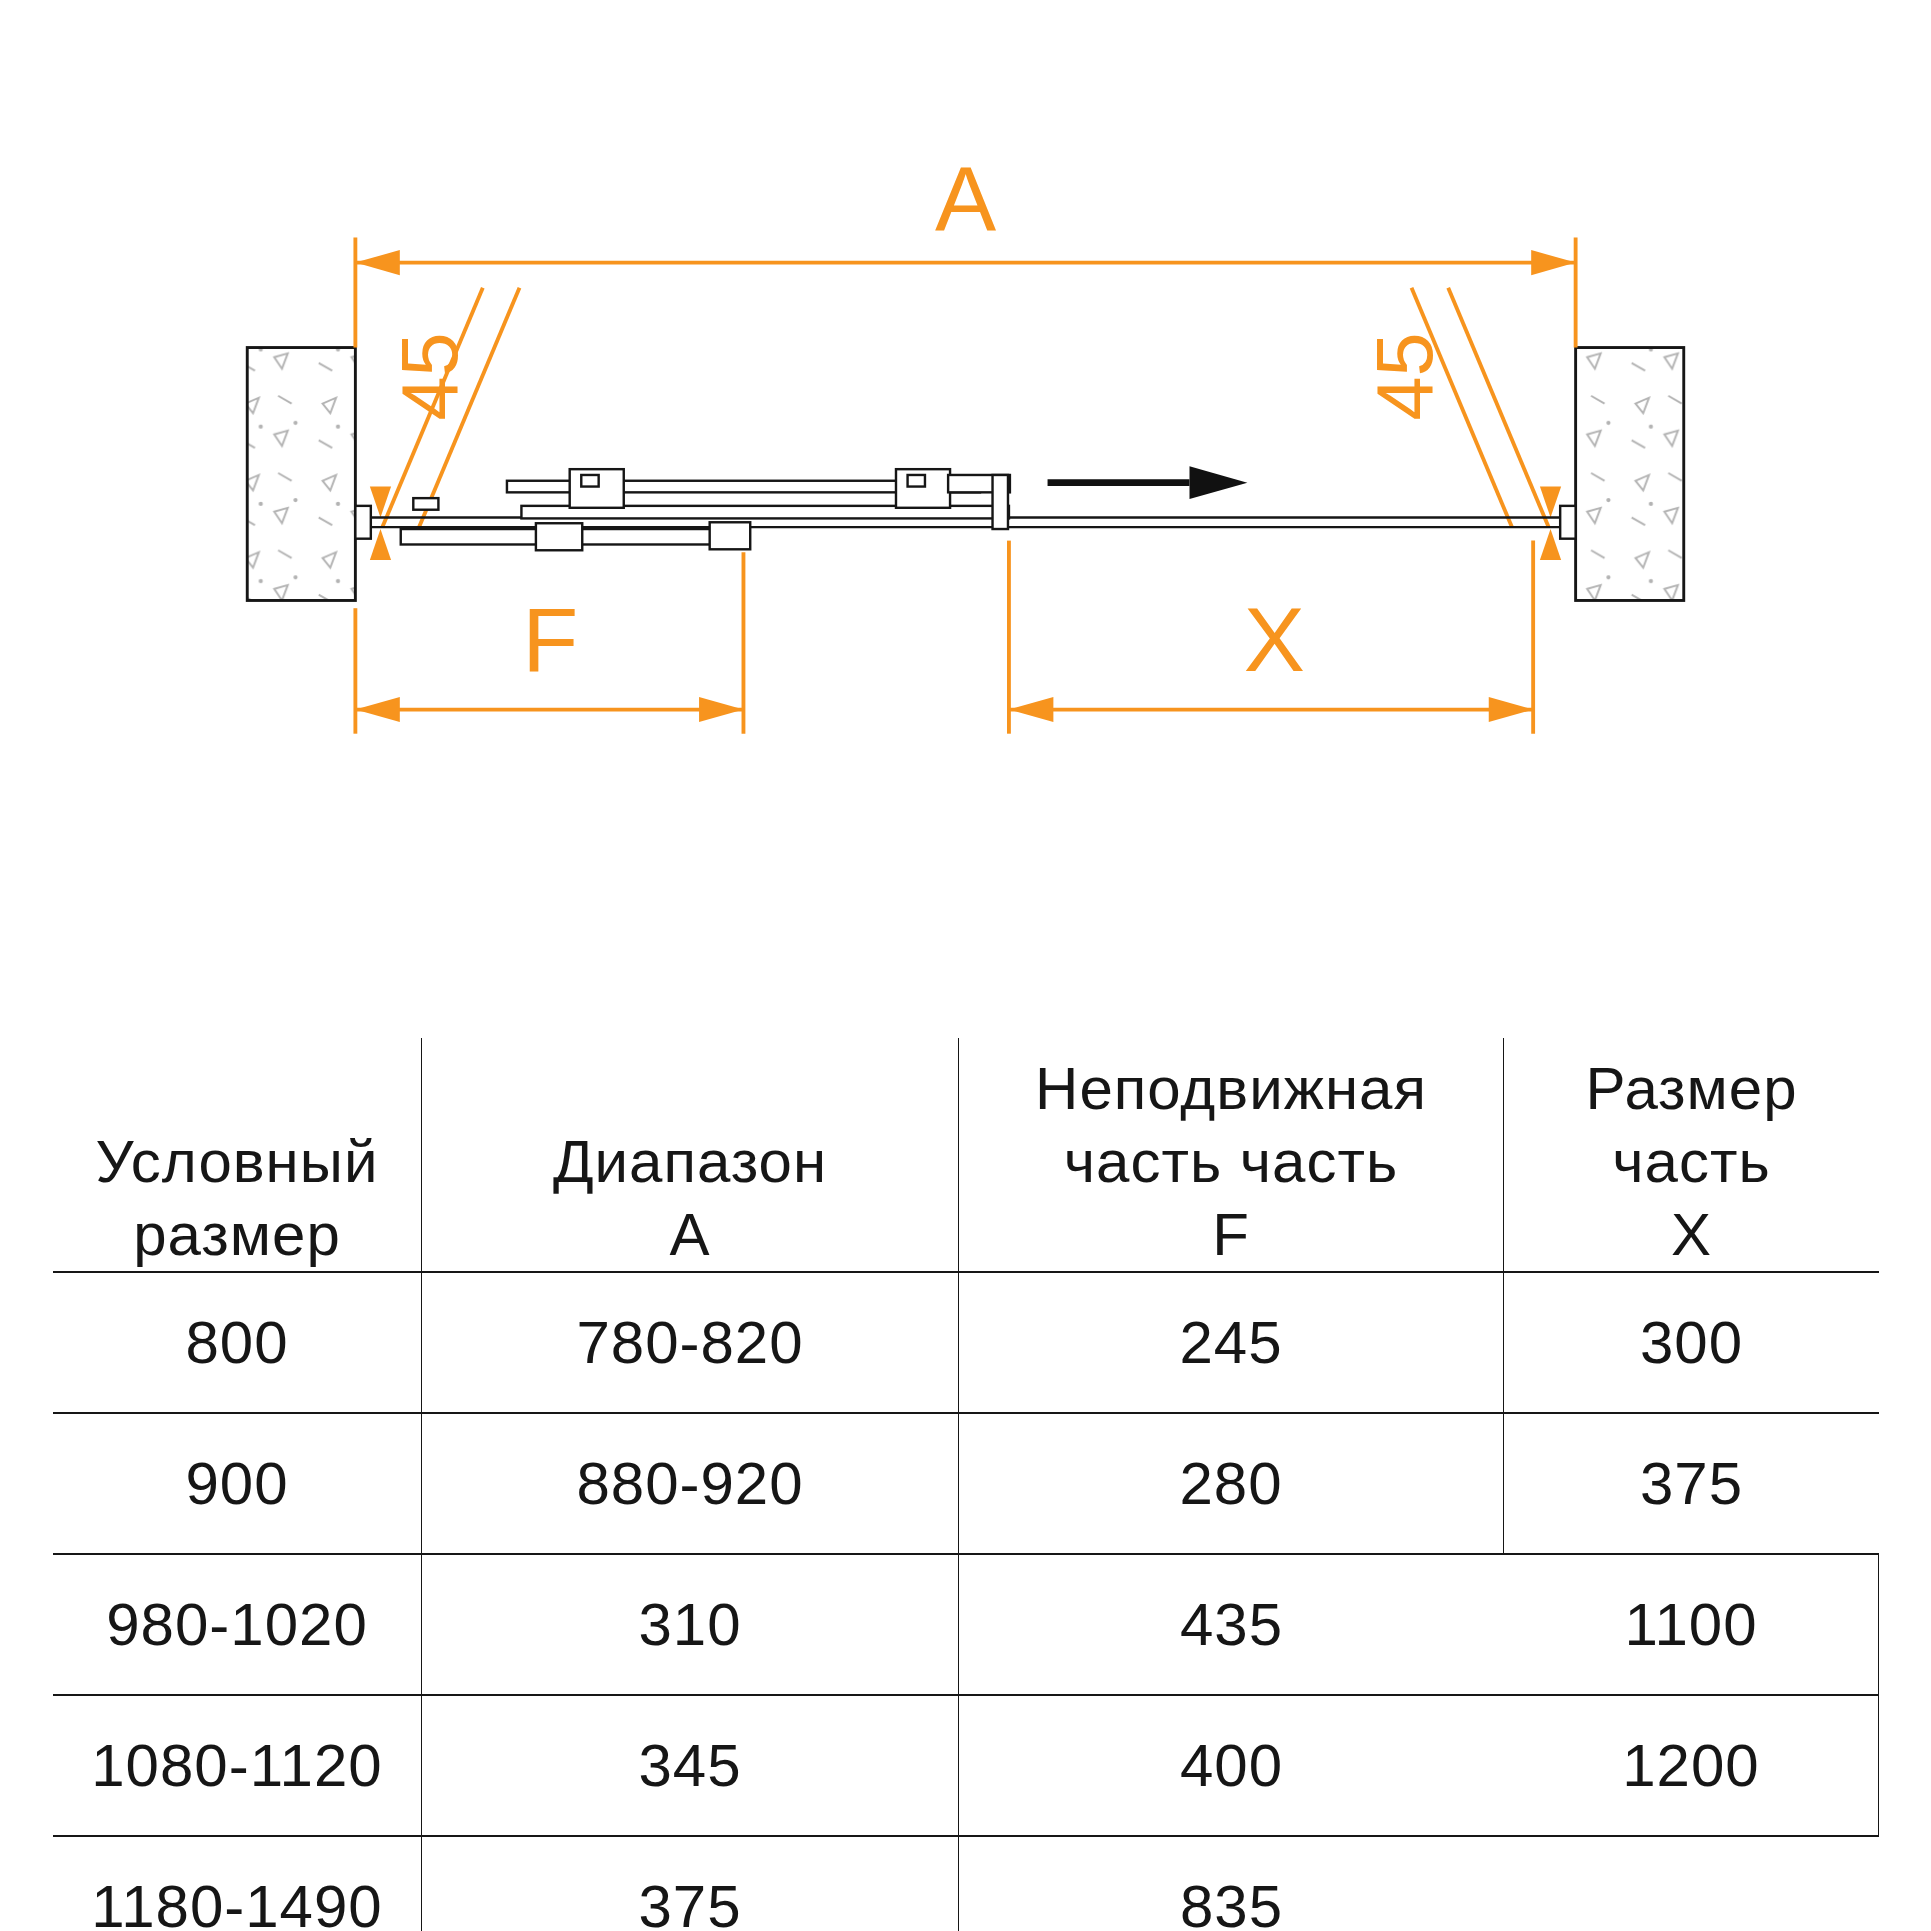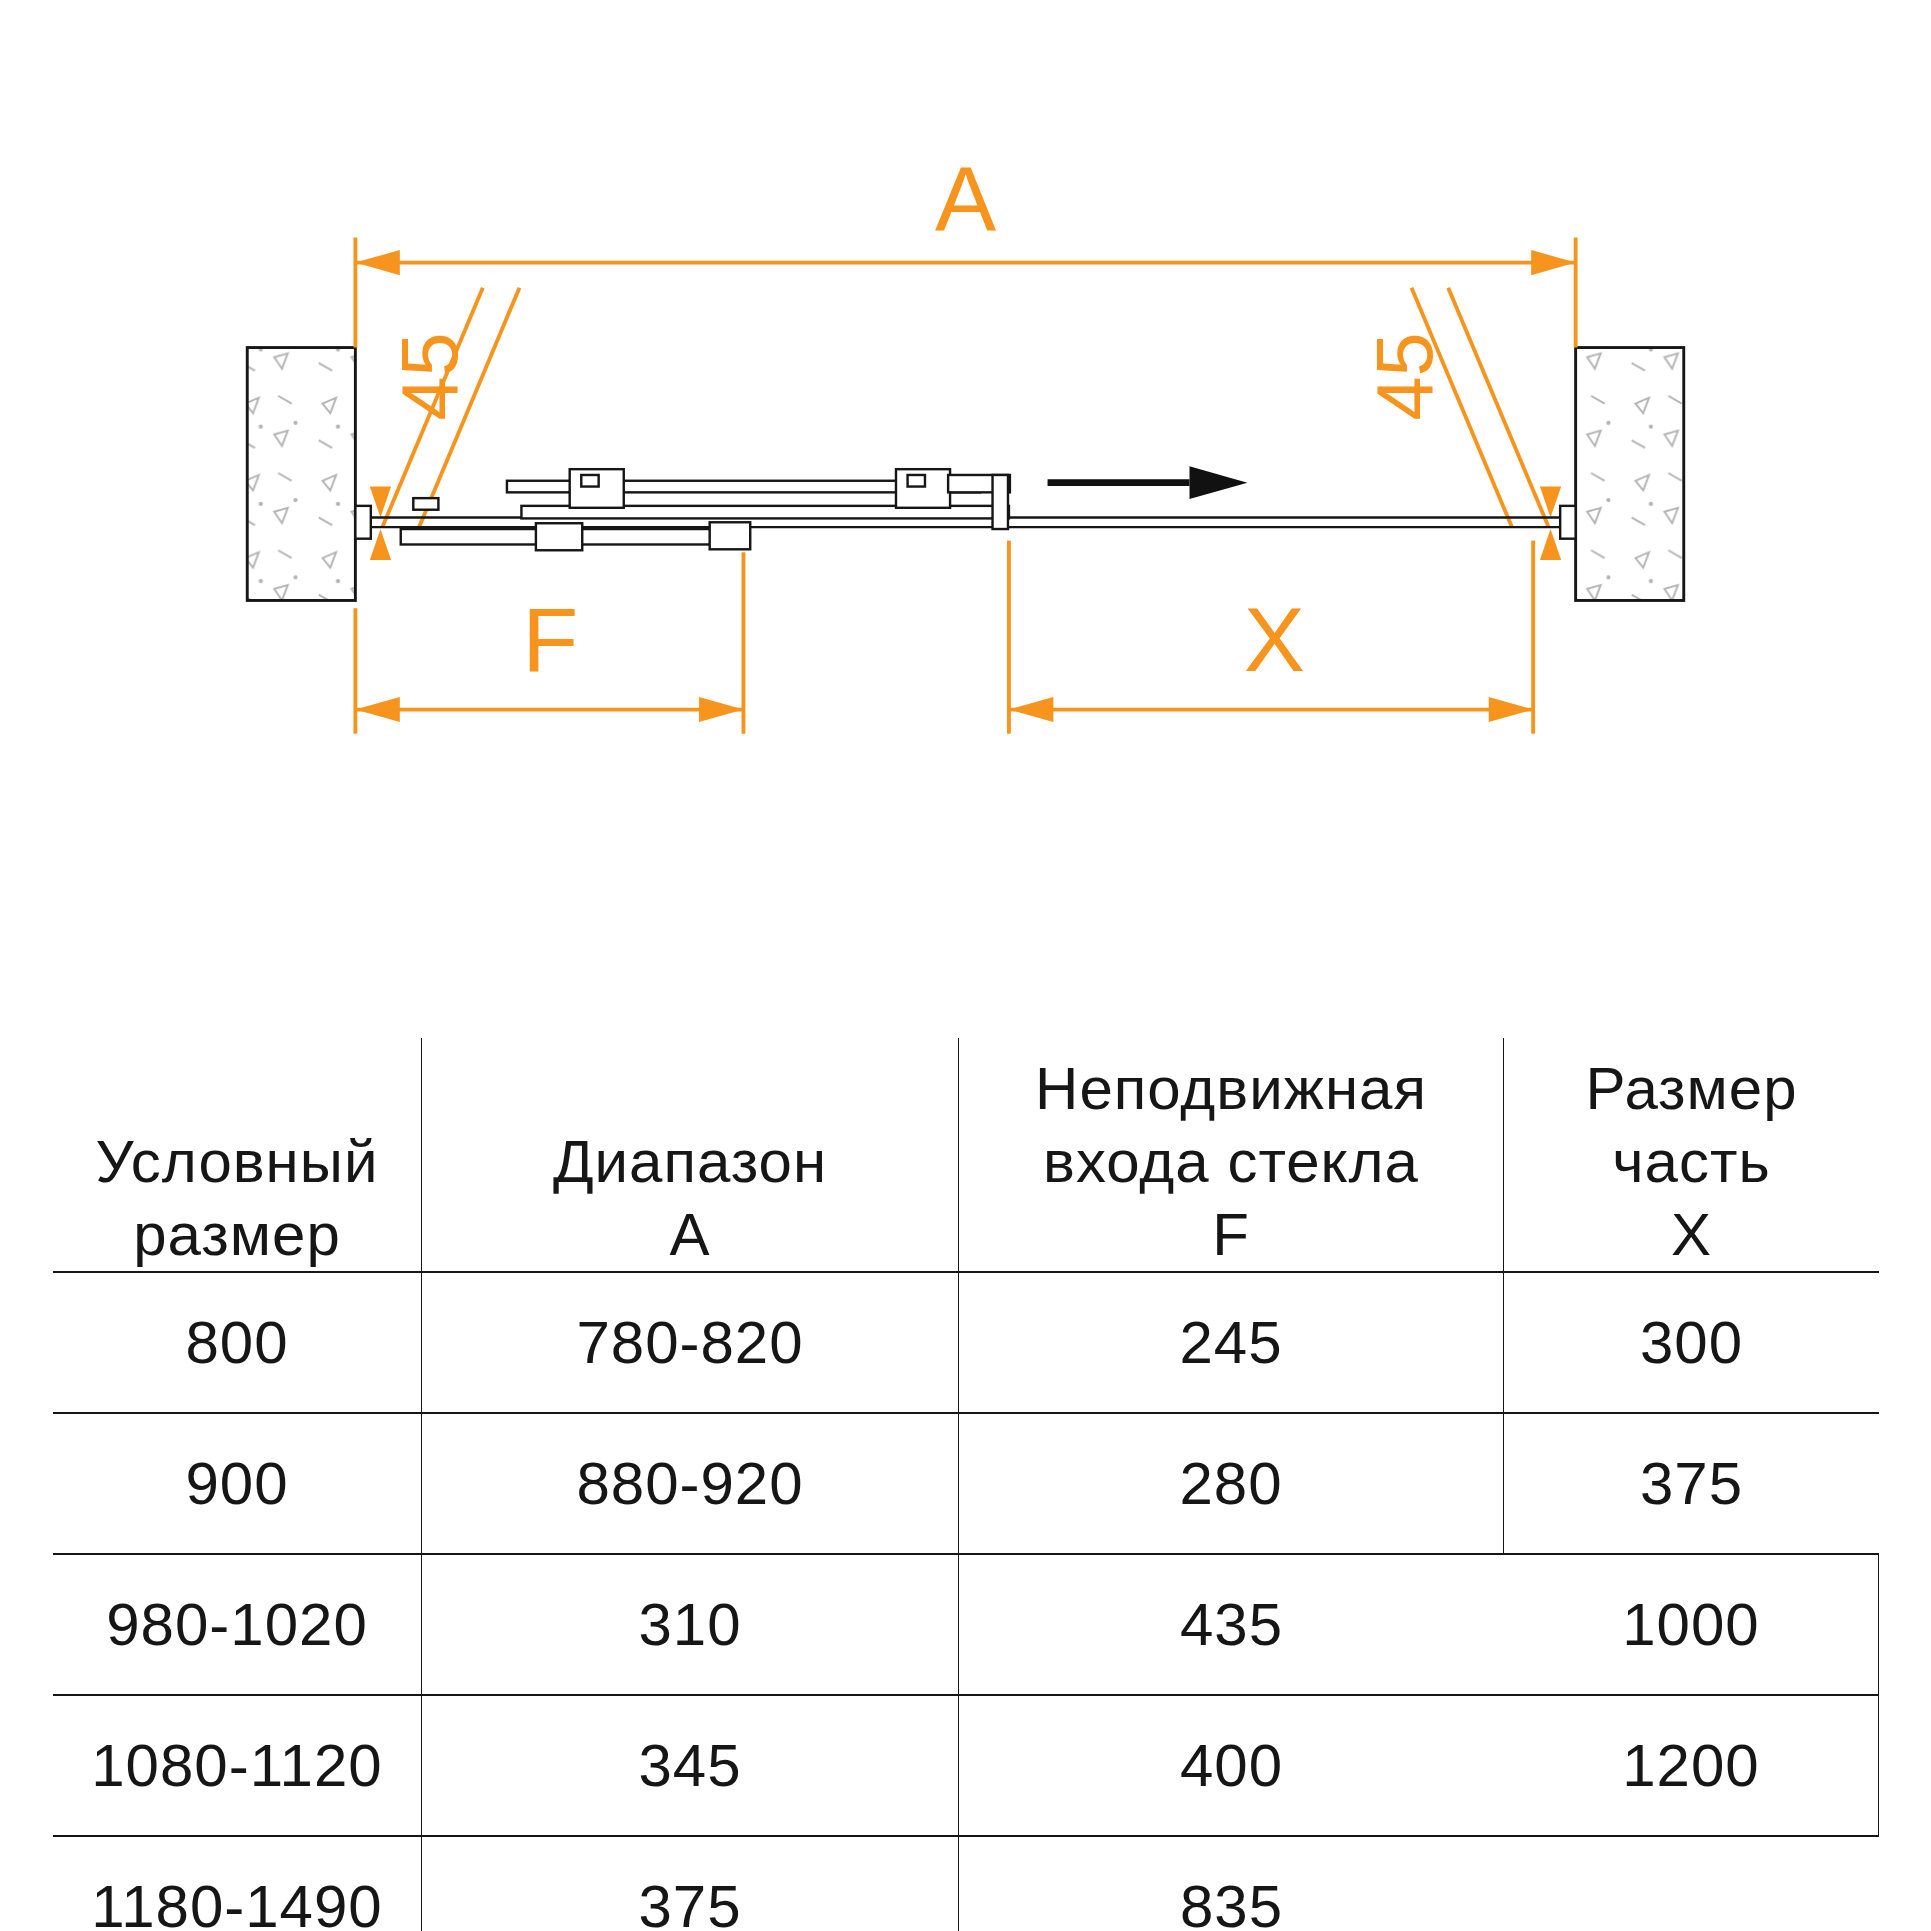--- a/index.html
+++ b/index.html
@@ -167,21 +167,21 @@
     <div class="th vsep">
       <span>Условный</span>
       <span>размер</span>
     </div>
     <div class="th vsep">
       <span>Диапазон</span>
       <span>А</span>
     </div>
     <div class="th vsep">
       <span>Неподвижная</span>
-      <span>входа стекла</span>
+      <span>часть часть</span>
       <span>F</span>
     </div>
     <div class="th">
       <span>Размер</span>
       <span>часть</span>
       <span>Х</span>
     </div>
 
     <div class="td vsep">800</div>
     <div class="td vsep">780-820</div>
@@ -190,21 +190,21 @@
 
     <div class="td vsep">900</div>
     <div class="td vsep">880-920</div>
     <div class="td vsep">280</div>
     <div class="td">375</div>
 
     <div class="td vsep">980-1020</div>
     <div class="td vsep">310</div>
     <div class="td">435</div>
 
-    <div class="td vsep">1000</div>
+    <div class="td vsep">1100</div>
     <div class="td vsep">1080-1120</div>
     <div class="td vsep">345</div>
     <div class="td">400</div>
 
     <div class="td vsep">1200</div>
     <div class="td vsep">1180-1490</div>
     <div class="td vsep">375</div>
     <div class="td">835</div>
 
   </div>

